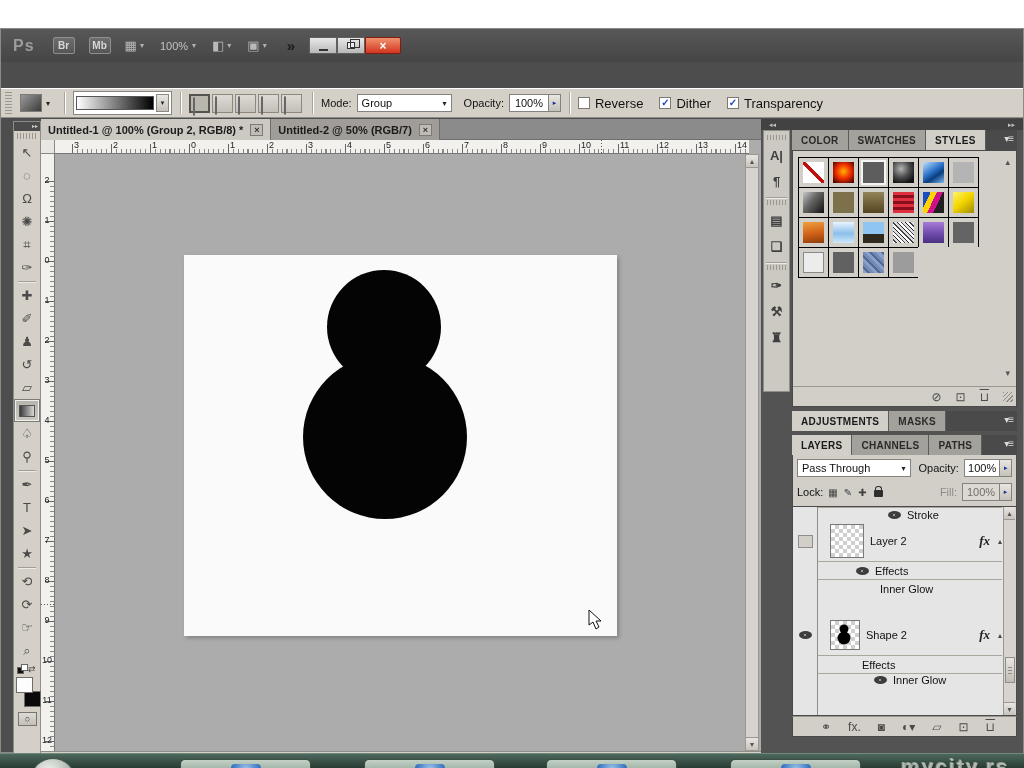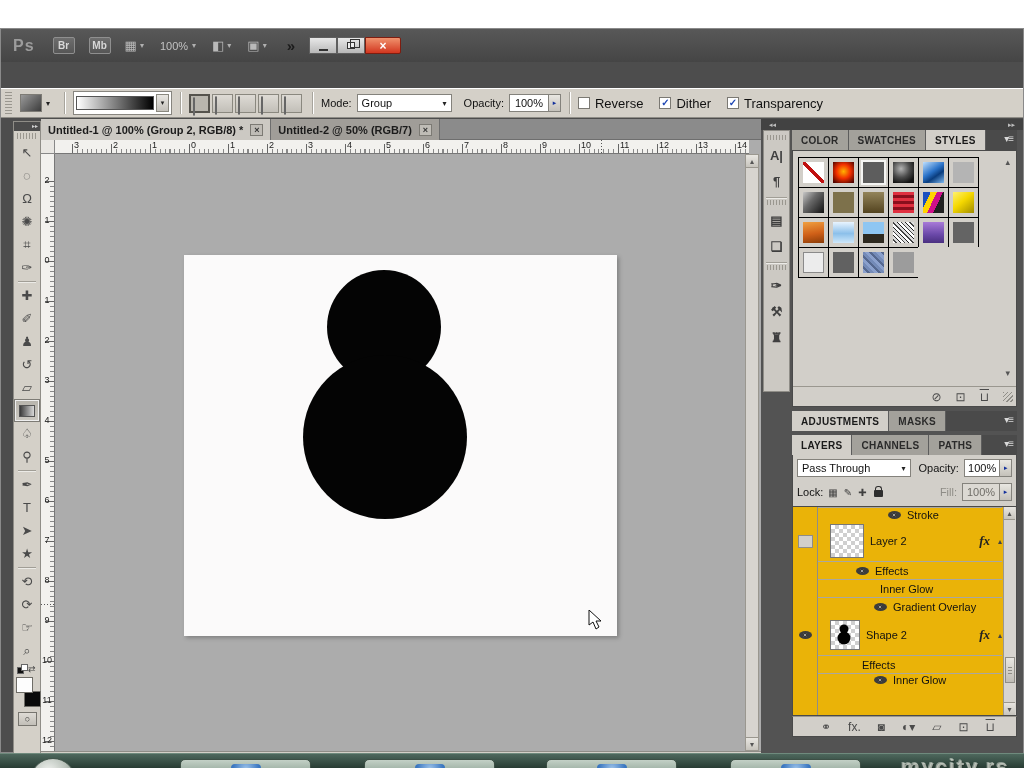--- a/index.html
+++ b/index.html
@@ -206,21 +206,21 @@
   #blend-row { display:flex; align-items:center; }
   #blend-dd { width:118px; margin-right:8px; }
   #lock-row { display:flex; align-items:center; margin-top:6px; padding-bottom:2px; }
   .lock-ico { font-size:10px; color:#3f3f3f; margin-right:6px; }
   .lock-pad { position:relative; width:9px; height:7px; background:#2e2e2e; margin:3px 6px 0 1px; border-radius:1px;}
   .lock-pad::before { content:""; position:absolute; left:1px; top:-4px; width:5px; height:4px;
     border:1.5px solid #2e2e2e; border-bottom:none; border-radius:3px 3px 0 0; }
   .dim { color:#8e8c86; }
   #fill-field { background:#dcd9d3; color:#6f6d67; }
 
-  #layers-list { position:relative; background:#eab308; border:1px solid #4a4a4a; border-top:none;
+  #layers-list { position:relative; background:#e5e5e5; border:1px solid #4a4a4a; border-top:none;
     height:209px; overflow:hidden; }
   #eye-col-line { position:absolute; left:24px; top:0; bottom:0; width:1px; background:#8f8d87; }
   .lp-row { position:relative; width:100%; }
   .lp-left { position:absolute; left:0; top:0; width:24px; height:100%; display:flex; align-items:center;
     justify-content:center; }
   .vis-box { width:15px; height:13px; border:1px solid #8f8d87; background:#d2cfc9; }
   .eye-ico { position:relative; display:inline-block; width:13px; height:8px; background:#3c3c3c;
     border-radius:50%; flex:none; }
   .eye-ico::after { content:""; position:absolute; left:4px; top:2px; width:4px; height:4px;
     background:#c9c6c0; border-radius:50%; box-shadow:0 0 0 1px #222 inset; }
@@ -683,24 +683,20 @@
                 </div>
               </div>
               <div class="lp-row kind-sub row-h-sub">
                 <div class="lp-left"></div>
                 <div class="lp-body ind-sub">
                   <span class="lbl">Inner Glow</span>
                 </div>
               </div>
               <div class="lp-row kind-sub row-h-sub">
                 <div class="lp-left"></div>
-                <div class="lp-body ind-sub">
-                  <span class="eye-ico"></span>
-                  <span class="lbl">Gradient Overlay</span>
-                </div>
               </div>
               <div class="lp-row kind-layer row-h-layer">
                 <div class="lp-left">
                   <span class="eye-ico"></span>
                 </div>
                 <div class="lp-body">
                   <div class="thumb small">
                     <svg width="28" height="28" viewBox="0 0 28 28">
                       <circle cx="13" cy="8" r="4.5" fill="#000"></circle>
                       <circle cx="13" cy="17" r="6.5" fill="#000"></circle>

